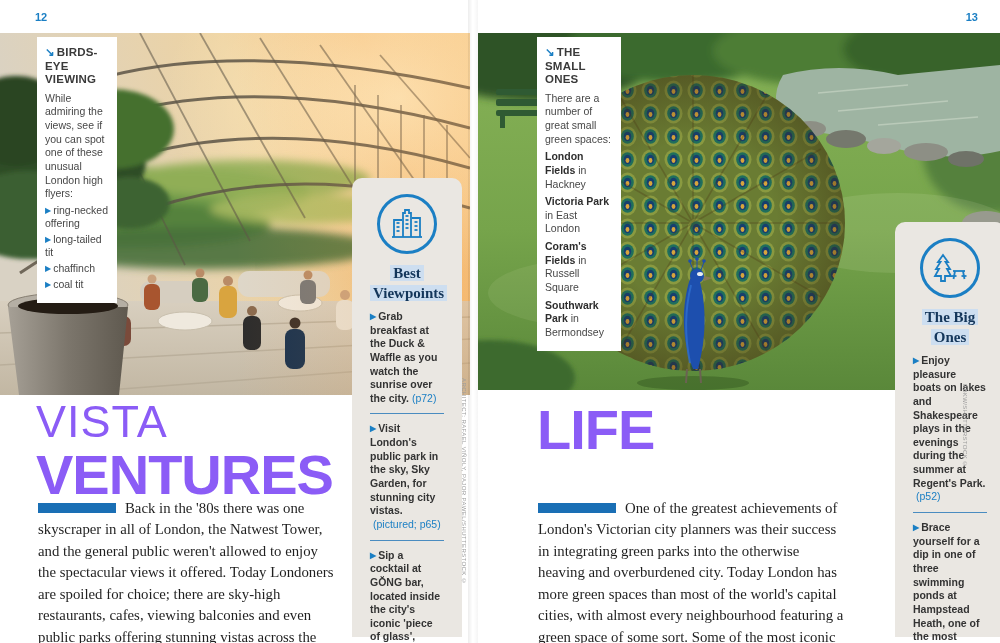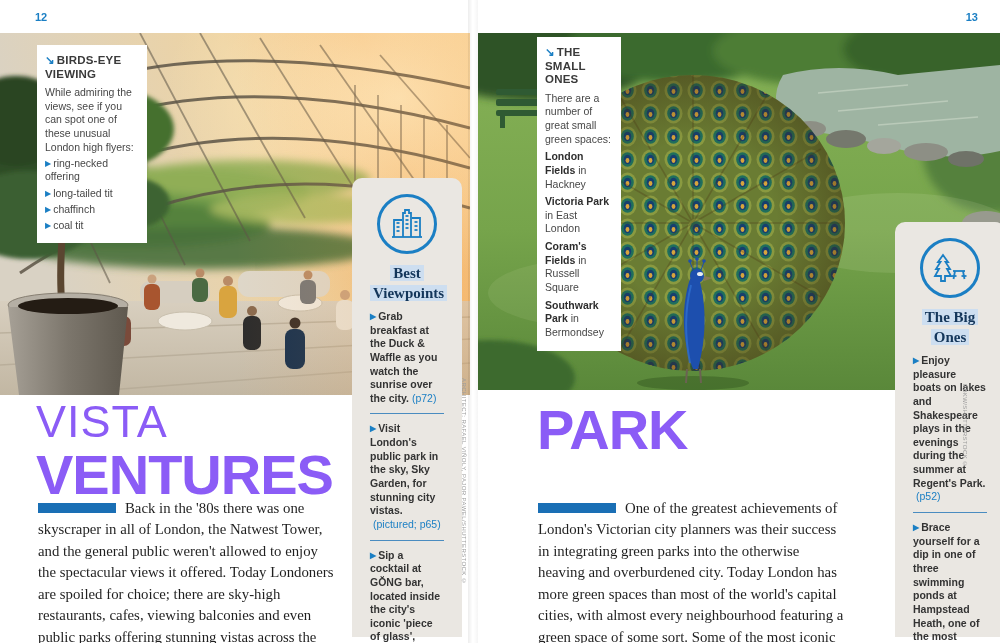--- a/index.html
+++ b/index.html
@@ -10,21 +10,21 @@
   .pageno-right{right:22px;}
   .photo{position:absolute;overflow:hidden;}
   .photo svg{display:block;}
   .photo-left{left:0;top:33px;width:470px;height:362px;}
   .photo-right{left:478px;top:33px;width:522px;height:357px;}
   .gutter{position:absolute;left:468px;top:0;width:10px;height:643px;
           background:linear-gradient(90deg,rgba(0,0,0,.07),rgba(255,255,255,0) 45%,rgba(255,255,255,0) 55%,rgba(0,0,0,.04));}
 
   
   .white-card{position:absolute;background:#fff;padding:9px 8px 11px;box-sizing:border-box;}
-  .birds-card{left:37px;top:37px;width:110px;margin-top:8px;}
+  .birds-card{left:37px;top:37px;width:80px;}
   .small-card{left:537px;top:37px;width:84px;}
   .wc-title{font-size:11.5px;font-weight:bold;color:#3a3a3a;line-height:1.18;margin-bottom:5px;letter-spacing:.2px;}
   .corner-arrow{color:#1b7fc4;font-weight:bold;margin-right:2px;}
   .wc-body{font-size:10.5px;color:#474747;line-height:1.3;}
   .bird-item{margin-top:3px;color:#474747;font-size:10.5px;line-height:1.25;}
   .bullet{color:#1b7fc4;font-size:8px;vertical-align:1px;margin-right:2px;}
   .park-entry{margin-top:4px;font-size:10.5px;color:#474747;line-height:1.3;}
   .park-name{font-weight:bold;color:#2e2e2e;}
 
   
@@ -397,21 +397,21 @@
 
   <div class="headline vista-head">
     <span class="h-light">VISTA</span>
     <span class="h-heavy">VENTURES</span>
   </div>
   <div class="article vista-body">
     <span class="lead-bar"></span><span>Back in the '80s there was one skyscraper in all of London, the Natwest Tower, and the general public weren't allowed to enjoy the spectacular views it offered. Today Londoners are spoiled for choice; there are sky-high restaurants, cafes, viewing balconies and even public parks offering stunning vistas across the city.</span>
   </div>
 
   <div class="headline park-head">
-    <span class="h-heavy">PARK</span>
+    <span class="h-heavy">LIFE</span>
   </div>
   <div class="article park-body">
     <span class="lead-bar"></span><span>One of the greatest achievements of London's Victorian city planners was their success in integrating green parks into the otherwise heaving and overburdened city. Today London has more green spaces than most of the world's capital cities, with almost every neighbourhood featuring a green space of some sort. Some of the most iconic and famous make for a great day out.</span>
   </div>
 
   <div class="credit credit-left">ARCHITECT: RAFAEL VIÑOLY, PAJOR PAWEL/SHUTTERSTOCK ©</div>
   <div class="credit credit-right">PBKW/SHUTTERSTOCK ©</div>
 
 </div>
 

